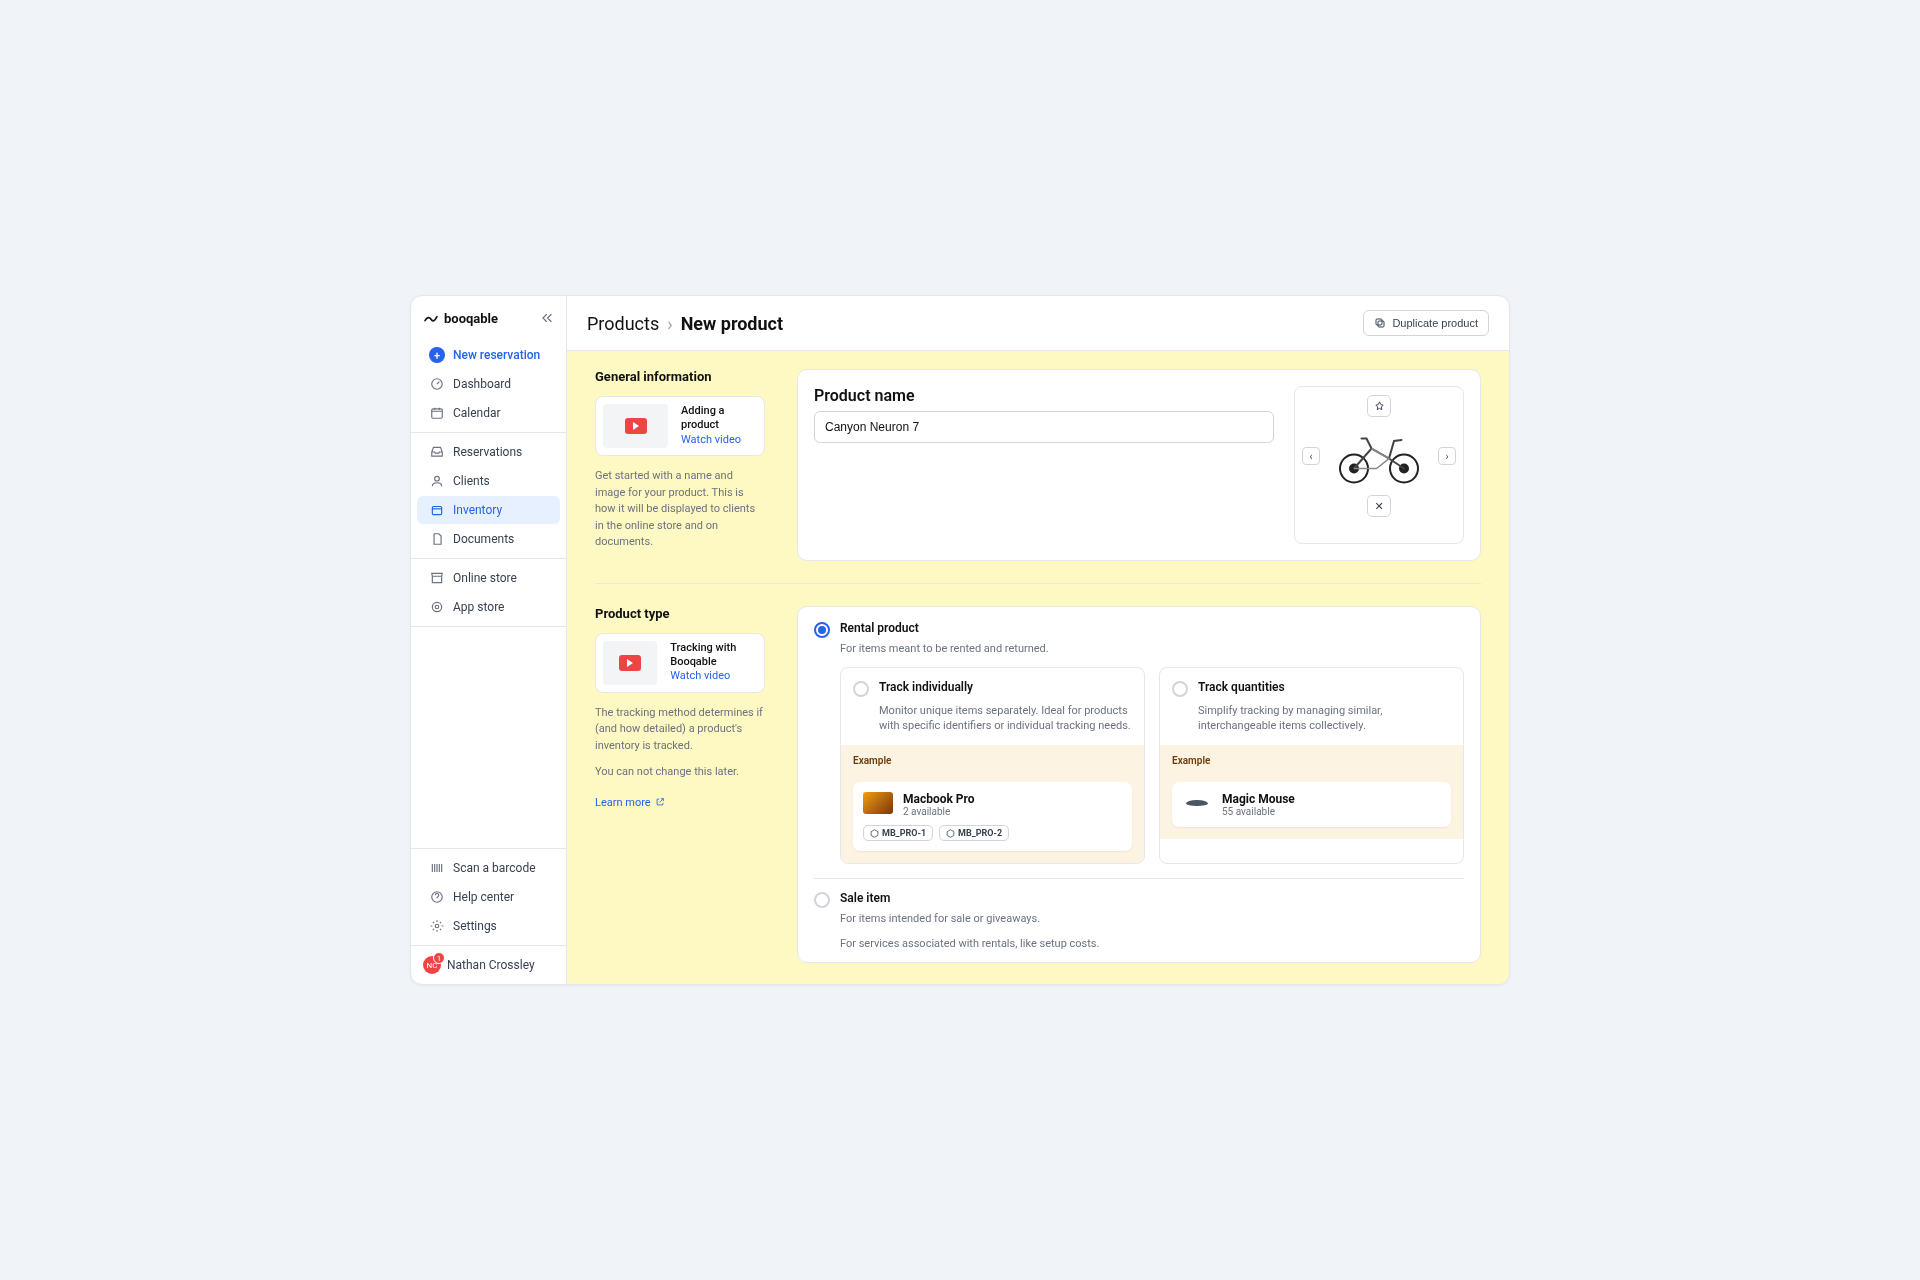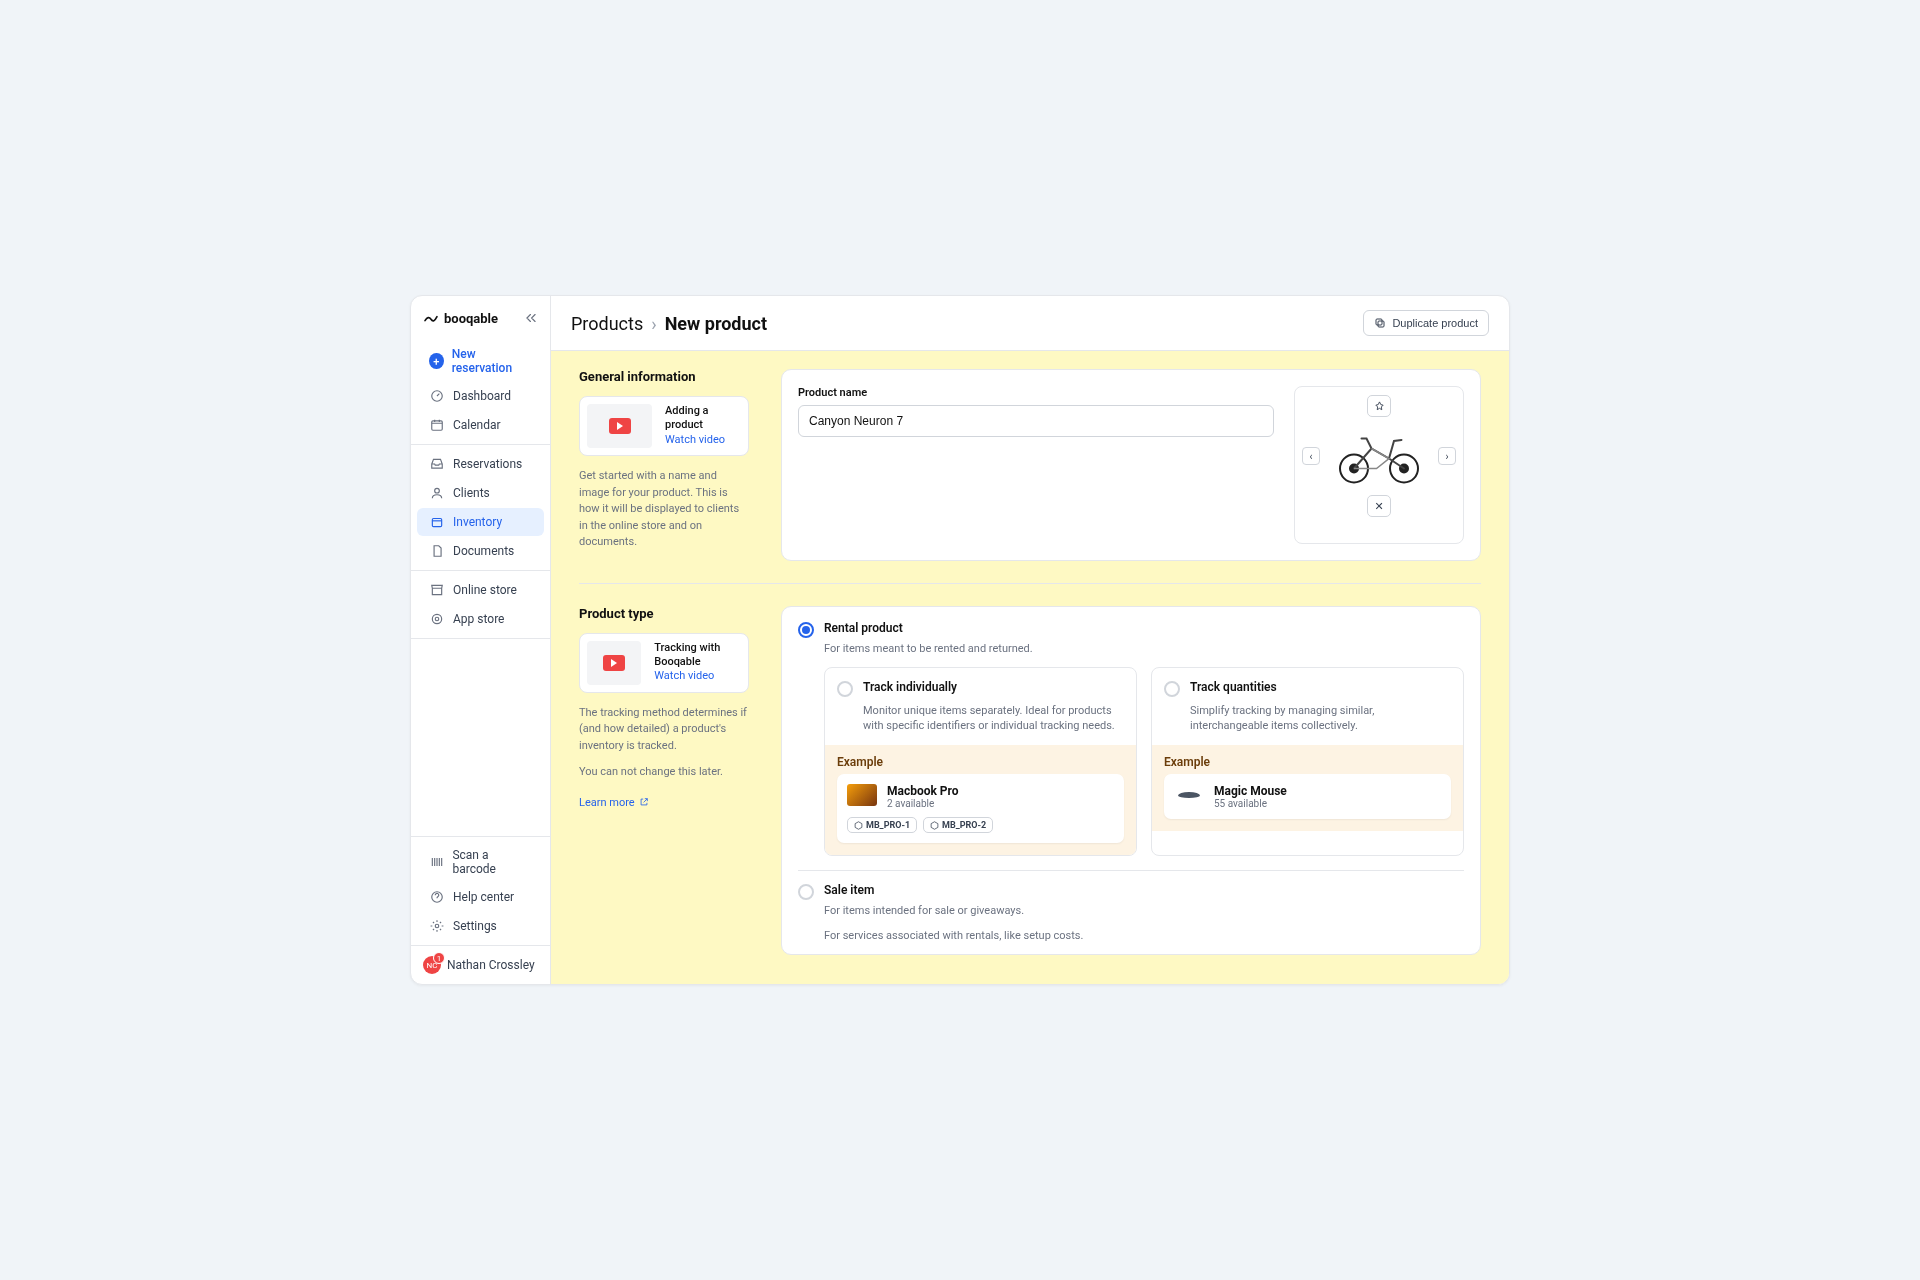--- a/index.html
+++ b/index.html
@@ -1,18 +1,18 @@
 <!DOCTYPE html>
 <html><head>
 <meta charset="utf-8">
 <style>
 * { box-sizing: border-box; margin: 0; padding: 0; }
 body { font-family: -apple-system, BlinkMacSystemFont, "Segoe UI", Roboto, sans-serif; background: #f0f4f8; display: flex; align-items: center; justify-content: center; min-height: 100vh; padding: 40px; }
 .app-window { width: 1100px; height: 690px; background: #fff; border-radius: 12px; border: 1px solid #e5e7eb; display: flex; overflow: hidden; box-shadow: 0 1px 3px rgba(0,0,0,0.05); }
-.sidebar { width: 140px; border-right: 1px solid #e5e7eb; display: flex; flex-direction: column; }
+.sidebar { width: 156px; border-right: 1px solid #e5e7eb; display: flex; flex-direction: column; }
 .sidebar-header { display: flex; align-items: center; justify-content: space-between; padding: 14px 12px 10px 12px; }
 .logo { display: flex; align-items: center; gap: 5px; font-weight: 700; font-size: 13px; color: #111; }
 .logo svg { width: 16px; height: 16px; }
 .collapse-btn { color: #6b7280; cursor: pointer; }
 .nav-section { border-bottom: 1px solid #e5e7eb; padding: 4px 0; }
 .nav-item { display: flex; align-items: center; gap: 8px; padding: 6px 12px; font-size: 12px; color: #374151; cursor: pointer; border-radius: 6px; margin: 1px 6px; }
 .nav-item.primary { color: #2563eb; font-weight: 500; }
 .nav-item.primary .nav-icon { background: #2563eb; color: #fff; border-radius: 50%; width: 16px; height: 16px; display: flex; align-items: center; justify-content: center; font-size: 11px; }
 .nav-item.active { background: #e6f0ff; color: #2563eb; }
 .nav-icon { width: 16px; height: 16px; display: flex; align-items: center; justify-content: center; color: #6b7280; }
@@ -37,41 +37,41 @@
 .play-btn { width: 22px; height: 16px; background: #ef4444; border-radius: 3px; display: flex; align-items: center; justify-content: center; }
 .play-btn::after { content: ''; border-left: 6px solid #fff; border-top: 4px solid transparent; border-bottom: 4px solid transparent; }
 .video-info { font-size: 11px; line-height: 1.3; }
 .video-title { color: #111; font-weight: 500; }
 .video-link { color: #2563eb; cursor: pointer; }
 .help-text { font-size: 11px; color: #6b7280; line-height: 1.5; margin-bottom: 10px; }
 .learn-link { font-size: 11px; color: #2563eb; cursor: pointer; display: inline-flex; align-items: center; gap: 4px; }
 .card { background: #fff; border: 1px solid #e5e7eb; border-radius: 10px; padding: 16px; flex: 1; }
 .gen-card { display: flex; gap: 20px; }
 .gen-left { flex: 1; }
-.field-label { font-size: 11px; font-weight: 600; color: #111; margin-bottom: 6px; display: block; }
+.field-label { font-size: 16px; font-weight: 600; color: #111; margin-bottom: 6px; display: block; }
 .text-input { width: 100%; padding: 8px 10px; border: 1px solid #d1d5db; border-radius: 6px; font-size: 12px; color: #111; }
 .img-uploader { width: 170px; border: 1px solid #e5e7eb; border-radius: 8px; display: flex; flex-direction: column; align-items: center; padding: 8px; gap: 6px; }
 .img-top-btn, .img-bot-btn { width: 24px; height: 22px; border: 1px solid #d1d5db; border-radius: 5px; display: flex; align-items: center; justify-content: center; font-size: 11px; color: #374151; cursor: pointer; }
 .img-row { display: flex; align-items: center; gap: 6px; }
 .img-arrow { width: 18px; height: 18px; border: 1px solid #d1d5db; border-radius: 4px; display: flex; align-items: center; justify-content: center; font-size: 10px; color: #374151; cursor: pointer; }
 .img-preview { width: 106px; height: 66px; display: flex; align-items: center; justify-content: center; }
 .ptype-card { padding: 14px 16px 0 16px; }
 .radio-row { display: flex; align-items: flex-start; gap: 10px; margin-bottom: 4px; cursor: pointer; }
 .radio { width: 16px; height: 16px; border: 2px solid #d1d5db; border-radius: 50%; flex-shrink: 0; margin-top: 1px; }
 .radio.checked { border-color: #2563eb; position: relative; }
 .radio.checked::after { content: ''; position: absolute; inset: 2px; background: #2563eb; border-radius: 50%; }
 .radio-label { font-size: 12px; font-weight: 600; color: #111; }
 .radio-desc { font-size: 11px; color: #6b7280; margin-left: 26px; margin-bottom: 12px; }
 .track-options { display: flex; gap: 14px; margin-left: 26px; margin-bottom: 0; }
 .track-card { flex: 1; border: 1px solid #e5e7eb; border-radius: 8px; overflow: hidden; }
 .track-top { padding: 12px; }
 .track-top .radio-row { margin-bottom: 6px; }
 .track-desc { font-size: 11px; color: #6b7280; margin-left: 26px; line-height: 1.4; }
 .example-area { background: #fdf3e3; padding: 10px 12px 12px 12px; }
-.example-label { font-size: 12px; font-weight: 600; color: #6b3d0a; margin-bottom: 5px; }
+.example-label { font-size: 10px; font-weight: 600; color: #6b3d0a; margin-bottom: 16px; }
 .example-box { background: #fff; border-radius: 7px; padding: 10px; box-shadow: 0 1px 2px rgba(0,0,0,0.06); }
 .ex-row { display: flex; gap: 10px; align-items: flex-start; }
 .ex-thumb { width: 30px; height: 22px; background: linear-gradient(135deg,#f59e0b,#78350f); border-radius: 3px; }
 .ex-thumb.mouse { background: #fff; position: relative; }
 .ex-thumb.mouse::after { content:''; position:absolute; left:4px; top:8px; width:22px; height:6px; background:#4b5563; border-radius: 50% 50% 50% 50% / 60% 60% 40% 40%; }
 .ex-name { font-size: 12px; font-weight: 700; color: #111; }
 .ex-avail { font-size: 10px; color: #6b7280; }
 .tags { display: flex; gap: 6px; margin-top: 8px; }
 .tag { border: 1px solid #d1d5db; border-radius: 5px; padding: 2px 6px; font-size: 9px; color: #374151; display: inline-flex; align-items: center; gap: 3px; font-weight: bold; }
 .divider { height: 1px; background: #e5e7eb; margin: 14px 0 12px 0; }

